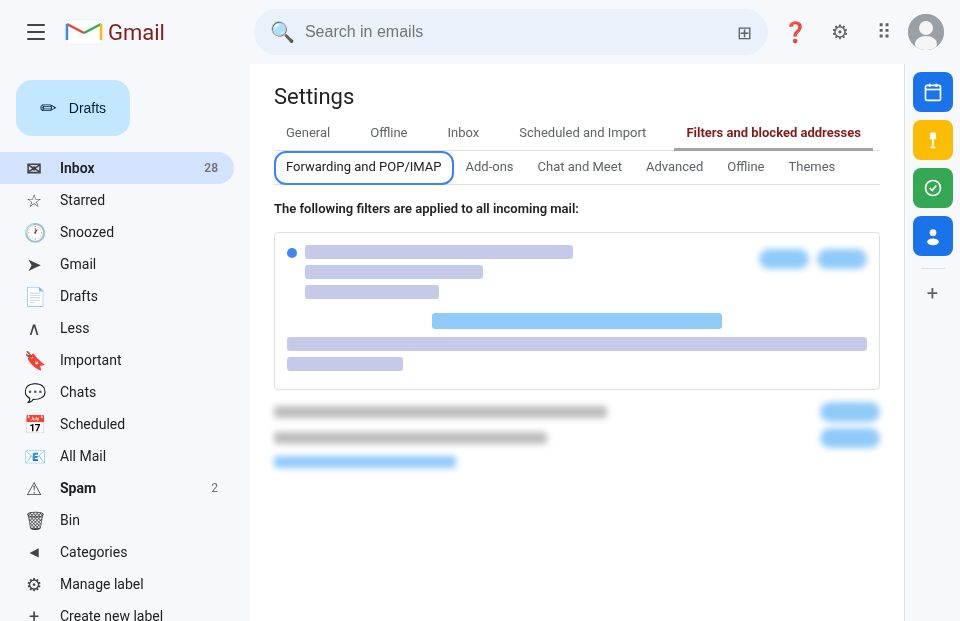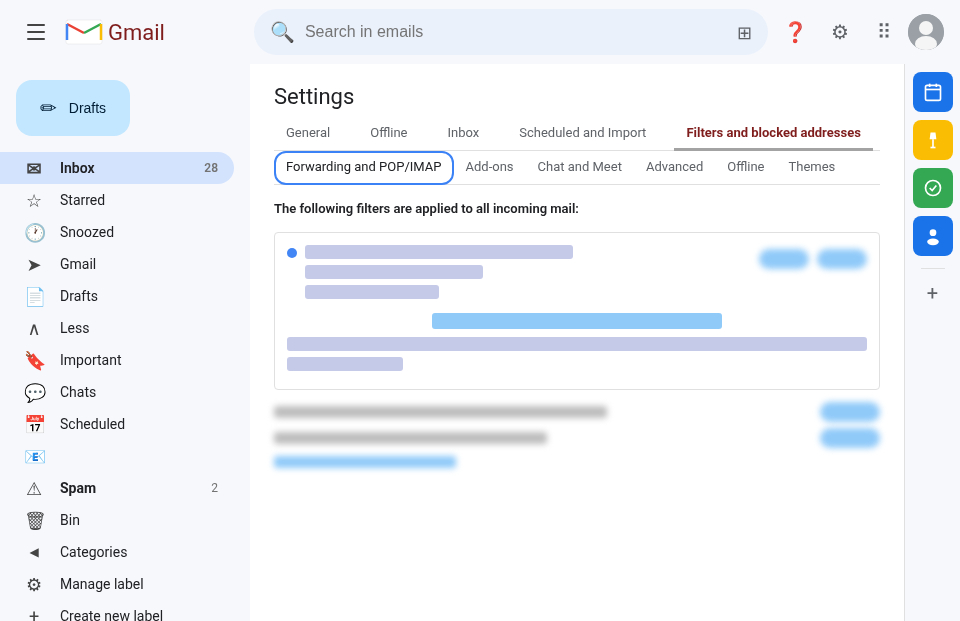--- a/index.html
+++ b/index.html
@@ -179,20 +179,21 @@
     <div class="nav-item">
       <span class="nav-icon">💬</span>
       <span class="nav-label">Chats</span>
     </div>
     <div class="nav-item">
       <span class="nav-icon">📅</span>
       <span class="nav-label">Scheduled</span>
     </div>
     <div class="nav-item">
       <span class="nav-icon">📧</span>
+      <span class="nav-label">All Mail</span>
     </div>
     <div class="nav-item">
       <span class="nav-icon">⚠</span>
       <span class="nav-label bold" style="font-weight:700;">Spam</span>
       <span class="badge">2</span>
     </div>
     <div class="nav-item">
       <span class="nav-icon">🗑</span>
       <span class="nav-label">Bin</span>
     </div>

